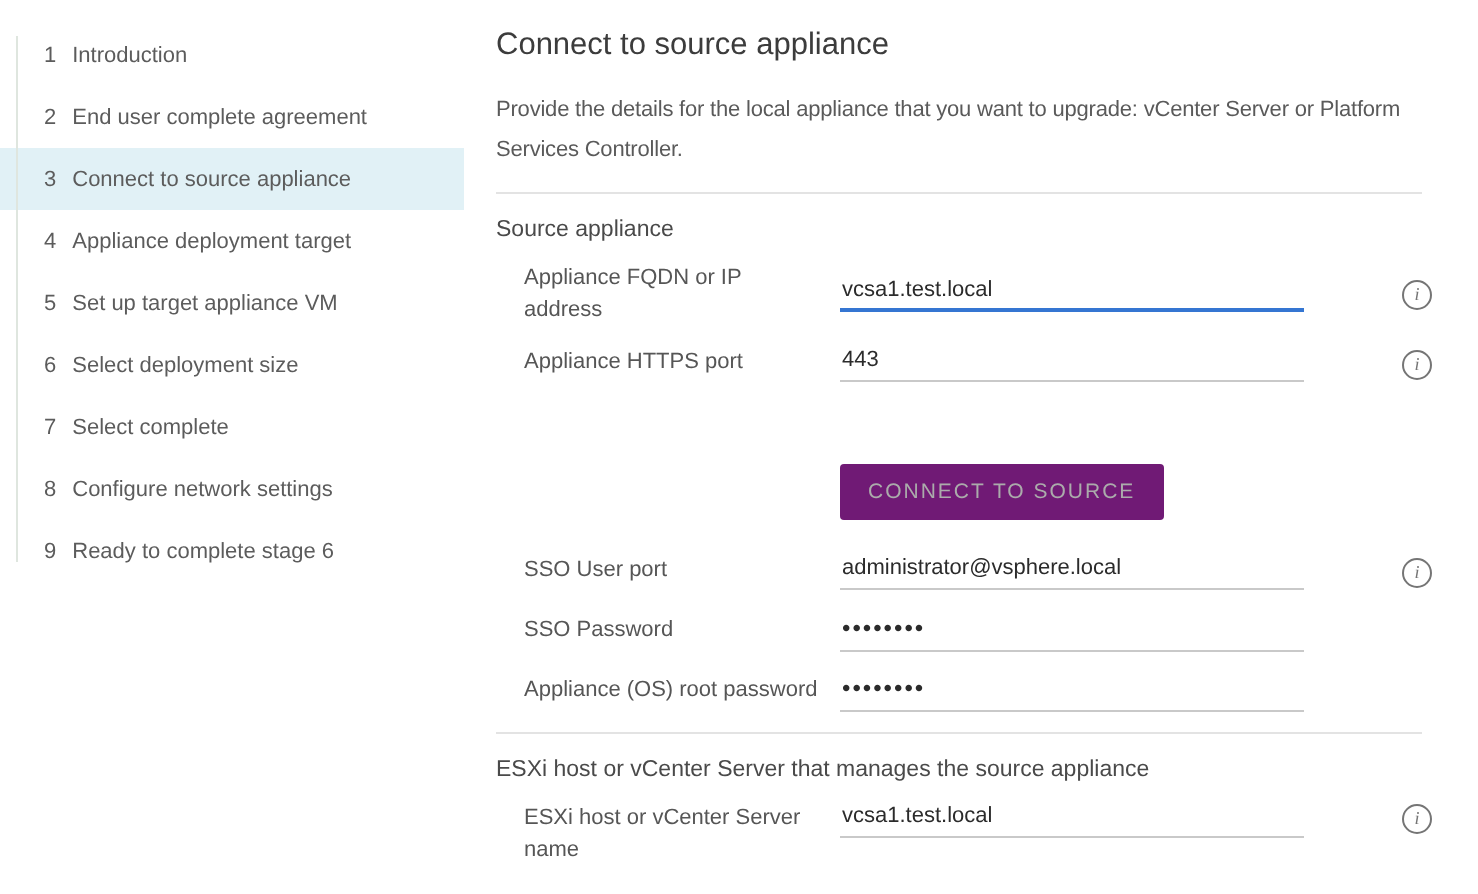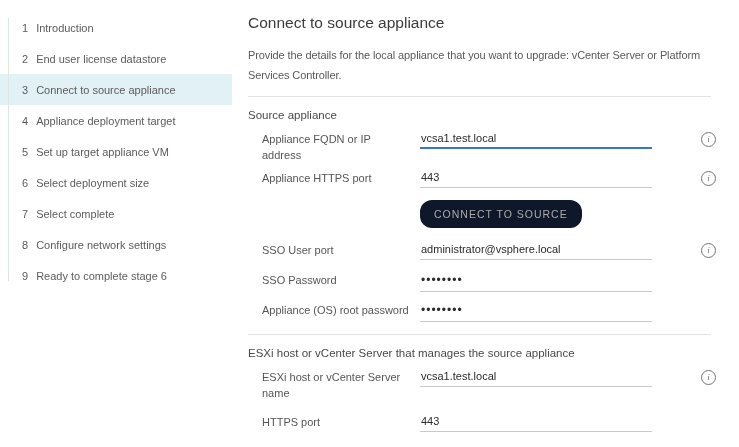--- a/index.html
+++ b/index.html
@@ -39,21 +39,21 @@
     margin:0 0 10px 0;max-width:468px;
   }
   .divider{
     border:none;border-top:1px solid #e3e3e3;margin:8px 0 10px 0;
   }
   .section-heading{
     font-size:11.5px;font-weight:400;color:#4a4a4a;margin:12px 0 8px 0;
   }
   .form{margin-left:14px;}
   .row{
-    display:flex;align-items:flex-start;min-height:26px;margin-bottom:4px;
+    display:flex;align-items:center;min-height:26px;margin-bottom:4px;
   }
   .row.top{align-items:flex-start;margin-bottom:10px;}
   .flabel{
     width:158px;flex:0 0 158px;font-size:11px;color:#565656;line-height:1.5;
     padding-top:2px;box-sizing:border-box;padding-right:10px;
   }
   .field{width:232px;flex:0 0 232px;}
   .field input{
     width:100%;box-sizing:border-box;display:block;
     border:0;border-bottom:1px solid #c9c9c9;border-radius:0;
@@ -67,38 +67,38 @@
   .field input.dots{letter-spacing:1px;font-size:12px;}
   .info{
     width:13px;height:13px;flex:0 0 13px;margin-left:49px;margin-top:3px;
     border:1px solid #757575;border-radius:50%;
     display:flex;align-items:center;justify-content:center;
     font-family:"Liberation Serif", serif;font-style:italic;
     font-size:9px;line-height:1;color:#757575;cursor:pointer;
   }
   .btn-row{margin:6px 0 12px 0;}
   .btn-disabled{
-    background:#0f172a;color:#ababab;border:none;border-radius:12px;
+    background:#701a75;color:#ababab;border:none;border-radius:2px;
     font-family:"Liberation Sans", sans-serif;
     font-size:10.5px;letter-spacing:1px;
-    padding:8px 14px;min-width:150px;text-align:center;cursor:default;
+    padding:8px 14px;min-width:150px;text-align:center;cursor:default;margin-top:32px;
   }
 </style>
 </head>
 <body>
 
 <div class="sidebar">
   <div class="steps">
     <div class="step">
       <span class="step-num">1</span>
       <span class="step-label">Introduction</span>
     </div>
     <div class="step">
       <span class="step-num">2</span>
-      <span class="step-label">End user license datastore</span>
+      <span class="step-label">End user complete agreement</span>
     </div>
     <div class="step active">
       <span class="step-num">3</span>
       <span class="step-label">Connect to source appliance</span>
     </div>
     <div class="step">
       <span class="step-num">4</span>
       <span class="step-label">Appliance deployment target</span>
     </div>
     <div class="step">

